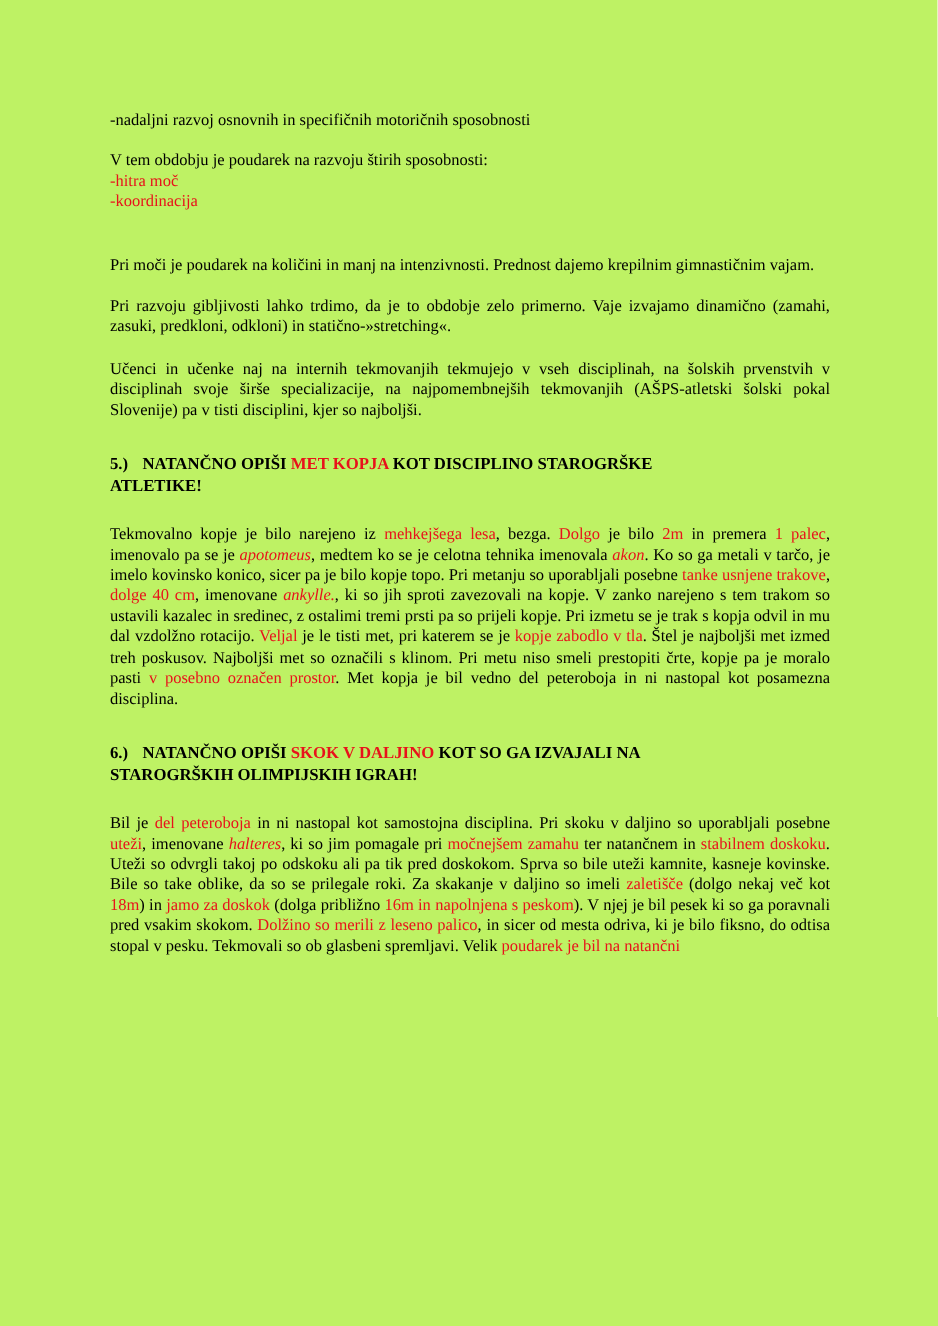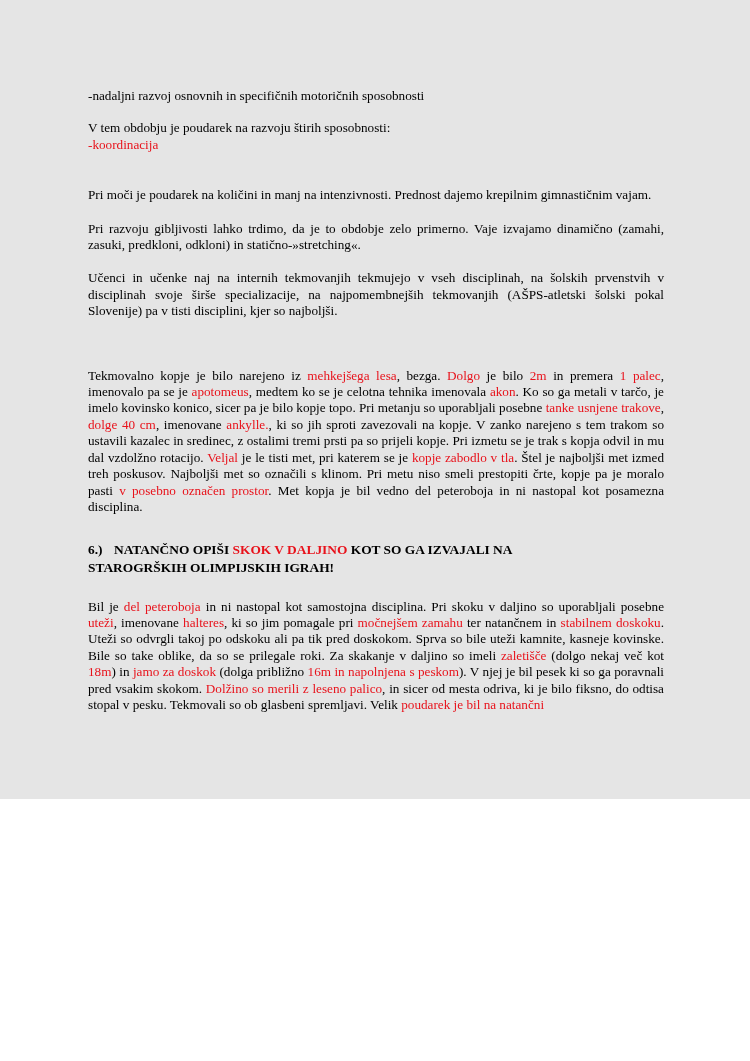--- a/index.html
+++ b/index.html
@@ -10,43 +10,43 @@
   body {
     width: 750px;
     height: 1061px;
     overflow: hidden;
     font-family: "Liberation Serif", "DejaVu Serif", serif;
     color: #000000;
   }
   .page {
     position: relative;
     width: 750px;
-    height: 799px;
-    background: #e5e5e5;
+    height: 1061px;
+    background: #bef264;
     box-sizing: border-box;
     padding: 88px 112px 0 88px;
   }
   .doc {
     width: 576px;
   }
   p {
     margin: 0;
     font-size: 13.2px;
     line-height: 16.4px;
     text-align: justify;
     text-justify: inter-word;
   }
   p.nojust { text-align: left; }
   .spacer-sm { height: 16px; }
   .spacer-md { height: 17px; }
   .spacer-lg { height: 22px; }
   .spacer-xl { height: 26px; }
 
   .red { color: #e8121b; }
-  .ital { }
+  .ital { font-style: italic; }
 
   h2.qhead {
     margin: 0;
     font-size: 13.4px;
     line-height: 17.6px;
     font-weight: bold;
     text-align: justify;
     text-justify: inter-word;
     padding-left: 26px;
     text-indent: -26px;
@@ -59,39 +59,41 @@
 <body>
 
 <div class="page">
   <div class="doc">
 
     <p class="nojust">-nadaljni razvoj osnovnih in specifičnih motoričnih sposobnosti</p>
 
     <div class="spacer-sm"></div>
 
     <p class="nojust">V tem obdobju je poudarek na razvoju štirih sposobnosti:</p>
+    <p class="nojust red">-hitra moč</p>
     <p class="nojust red">-koordinacija</p>
 
     <div class="spacer-md"></div>
 
 
     <div class="spacer-md"></div>
 
     <p>Pri moči je poudarek na količini in manj na intenzivnosti. Prednost dajemo krepilnim gimnastičnim vajam.</p>
 
     <div class="spacer-md"></div>
 
     <p>Pri razvoju gibljivosti lahko trdimo, da je to obdobje zelo primerno. Vaje izvajamo dinamično (zamahi, zasuki, predkloni, odkloni) in statično-»stretching«.</p>
 
     <div class="spacer-md"></div>
 
     <p>Učenci in učenke naj na internih tekmovanjih tekmujejo v vseh disciplinah, na šolskih prvenstvih v disciplinah svoje širše specializacije, na najpomembnejših tekmovanjih (AŠPS-atletski šolski pokal Slovenije) pa v tisti disciplini, kjer so najboljši.</p>
 
     <div class="spacer-xl"></div>
 
+    <h2 class="qhead"><span class="num">5.)</span><span>NATANČNO OPIŠI </span><span class="red">MET KOPJA</span><span> KOT DISCIPLINO STAROGRŠKE</span><span class="line2">ATLETIKE!</span></h2>
 
     <div class="spacer-lg"></div>
 
     <p><span>Tekmovalno kopje je bilo narejeno iz </span><span class="red">mehkejšega lesa</span><span>, bezga. </span><span class="red">Dolgo</span><span> je bilo </span><span class="red">2m</span><span> in premera </span><span class="red">1 palec</span><span>, imenovalo pa se je </span><span class="red ital">apotomeus</span><span>, medtem ko se je celotna tehnika imenovala </span><span class="red ital">akon</span><span>. Ko so ga metali v tarčo, je imelo kovinsko konico, sicer pa je bilo kopje topo. Pri metanju so uporabljali posebne </span><span class="red">tanke usnjene trakove</span><span>, </span><span class="red">dolge 40 cm</span><span>, imenovane </span><span class="red ital">ankylle.</span><span>, ki so jih sproti zavezovali na kopje. V zanko narejeno s tem trakom so ustavili kazalec in sredinec, z ostalimi tremi prsti pa so prijeli kopje. Pri izmetu se je trak s kopja odvil in mu dal vzdolžno rotacijo. </span><span class="red">Veljal</span><span> je le tisti met, pri katerem se je </span><span class="red">kopje zabodlo v tla</span><span>. Štel je najboljši met izmed treh poskusov. Najboljši met so označili s klinom. Pri metu niso smeli prestopiti črte, kopje pa je moralo pasti </span><span class="red">v posebno označen prostor</span><span>. Met kopja je bil vedno del peteroboja in ni nastopal kot posamezna disciplina.</span></p>
 
     <div class="spacer-xl"></div>
 
     <h2 class="qhead"><span class="num">6.)</span><span>NATANČNO OPIŠI </span><span class="red">SKOK V DALJINO</span><span> KOT SO GA IZVAJALI NA</span><span class="line2">STAROGRŠKIH OLIMPIJSKIH IGRAH!</span></h2>
 
     <div class="spacer-lg"></div>

